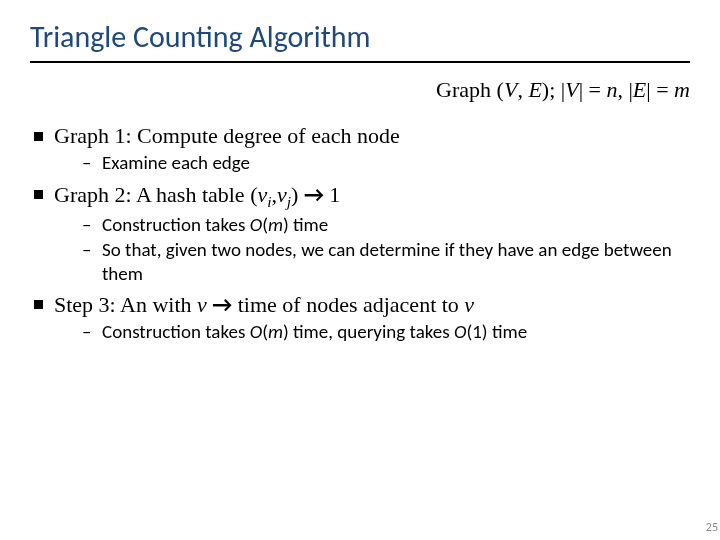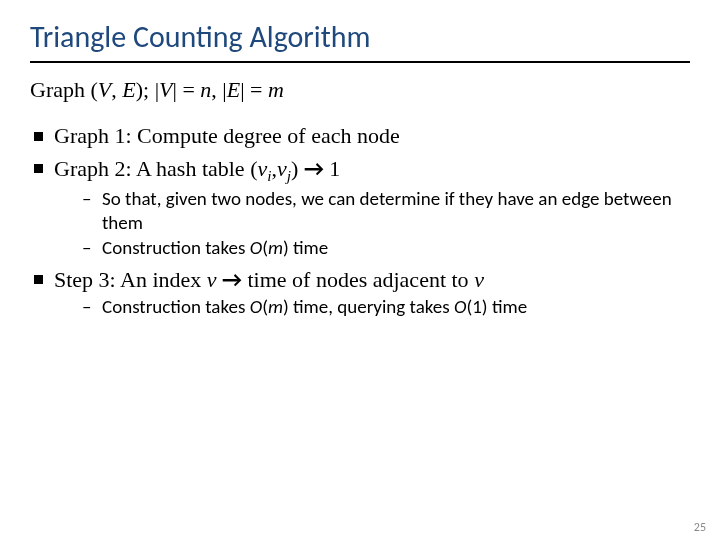--- a/index.html
+++ b/index.html
@@ -27,20 +27,21 @@
     margin: 0 0 6px 0;
   }
   .hr {
     border: none;
     border-top: 2px solid #000;
     margin: 0 0 14px 0;
   }
   .subline {
     font-size: 22px;
     margin: 0 0 20px 0;
+    text-align: right;
   }
   ul.steps {
     list-style: none;
     padding: 0;
     margin: 0;
   }
   ul.steps > li {
     position: relative;
     padding-left: 24px;
     font-size: 22px;
@@ -74,21 +75,21 @@
     left: 28px;
     top: 0;
     font-family: Calibri, "Segoe UI", Arial, sans-serif;
   }
   .arrow {
     font-family: Calibri, Arial, sans-serif;
     font-weight: bold;
   }
   .pagenum {
     position: absolute;
-    right: 14px;
+    right: 2px;
     bottom: 6px;
     font-family: Calibri, Arial, sans-serif;
     font-size: 12px;
     color: #888;
   }
   i { font-style: italic; }
   sub { font-size: 0.7em; }
 </style>
 </head>
 <body>
@@ -99,35 +100,36 @@
 
   <p class="subline">
     <span>Graph (</span><i>V</i><span>, </span><i>E</i><span>); |</span><i>V</i><span>| = </span><i>n</i><span>, |</span><i>E</i><span>| = </span><i>m</i>
   </p>
 
   <ul class="steps">
 
     <li>
       <span>Graph 1: Compute degree of each node</span>
       <ul class="subs">
+        <li>Examine each edge</li>
       </ul>
     </li>
 
     <li>
       <span>Graph 2: A hash table (</span><i>v</i><sub><i>i</i></sub><span>,</span><i>v</i><sub><i>j</i></sub><span>) </span><span class="arrow">→</span><span> 1</span>
       <ul class="subs">
-        <li>So that, given two nodes, we can determine if they have an edge between them</li>
         <li>
           <span>Construction takes </span><i>O</i><span>(</span><i>m</i><span>) time</span>
         </li>
+        <li>So that, given two nodes, we can determine if they have an edge between them</li>
       </ul>
     </li>
 
     <li>
-      <span>Step 3: An index </span><i>v</i><span> </span><span class="arrow">→</span><span> time of nodes adjacent to </span><i>v</i>
+      <span>Step 3: An with </span><i>v</i><span> </span><span class="arrow">→</span><span> time of nodes adjacent to </span><i>v</i>
       <ul class="subs">
         <li>
           <span>Construction takes </span><i>O</i><span>(</span><i>m</i><span>) time, querying takes </span><i>O</i><span>(1) time</span>
         </li>
       </ul>
     </li>
 
   </ul>
 
   <div class="pagenum">25</div>

